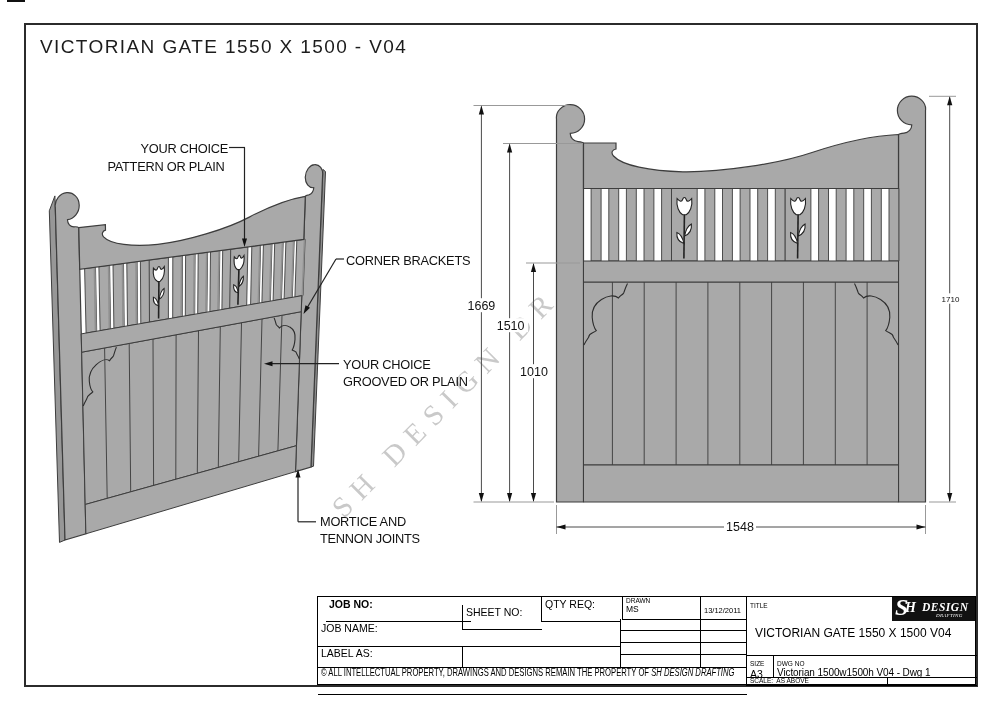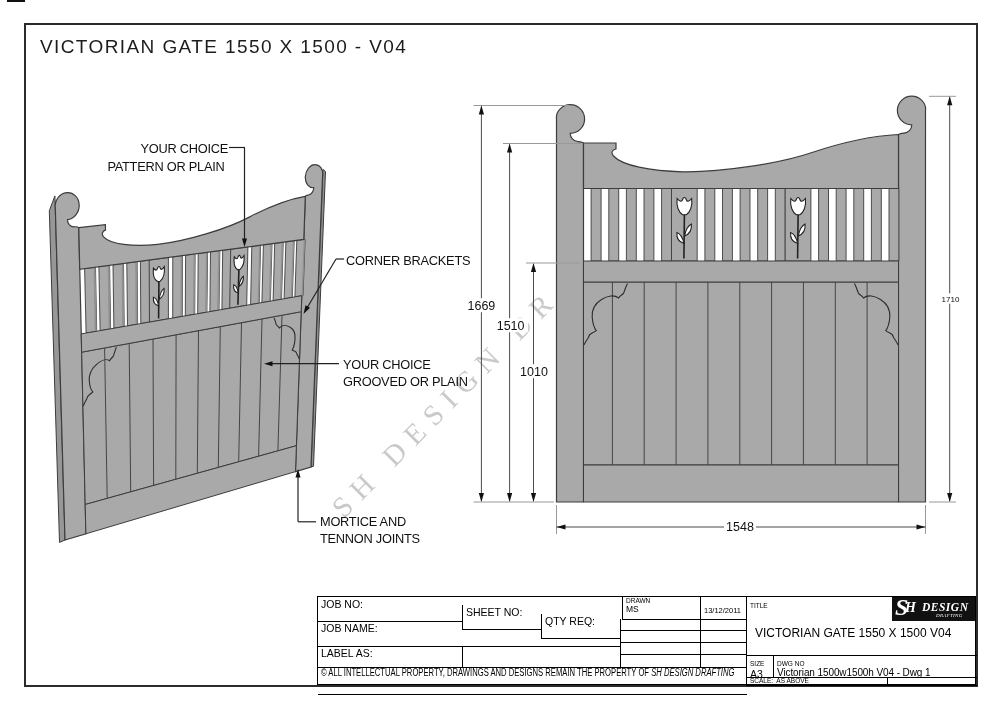--- a/index.html
+++ b/index.html
@@ -175,23 +175,23 @@
 <text x="343" y="386" font-size="12.8" letter-spacing="-0.25" fill="#111">GROOVED OR PLAIN</text>
 <line x1="339" y1="363.7" x2="271" y2="363.7" stroke="#222" stroke-width="1.2"></line>
 <path d="M264 363.7 L272.5 361.2 L272.5 366.2 Z" fill="#111"></path>
 <text x="320" y="525.5" font-size="12.8" letter-spacing="-0.25" fill="#111">MORTICE AND</text>
 <text x="320" y="543" font-size="12.8" letter-spacing="-0.25" fill="#111">TENNON JOINTS</text>
 <line x1="298" y1="476" x2="298" y2="521.8" stroke="#222" stroke-width="1.2"></line>
 <line x1="298" y1="521.8" x2="316" y2="521.8" stroke="#222" stroke-width="1.2"></line>
 <path d="M298 469 L295.5 477.5 L300.5 477.5 Z" fill="#111"></path>
 </svg>
 <div id="tb">
-  <div class="cell nl" style="left:0;top:0;width:145px;height:25px;">JOB NO:</div>
+  <div class="cell nl" style="left:8px;top:0;width:145px;height:25px;font-weight:bold;">JOB NO:</div>
   <div class="cell" style="left:144px;top:0;width:80px;height:25px;margin-top:8px;">SHEET NO:</div>
-  <div class="cell" style="left:223px;top:17px;width:79px;height:25px;">QTY REQ:</div>
+  <div class="cell" style="left:223px;top:0;width:79px;height:25px;">QTY REQ:</div>
   <div class="cell nl" style="left:0;top:49px;width:145px;height:22px;">LABEL AS:</div>
   <div class="cell" style="left:0;top:24px;width:303px;height:26px;border-left:none;">JOB NAME:</div>
   <div class="cell" style="left:144px;top:49px;width:159px;height:22px;"></div>
   <div class="cell" style="left:304px;top:0;width:80px;height:23px;">
         <span class="tiny" style="line-height:1.05;display:block;">DRAWN</span>
         <span style="font-size:8.5px;line-height:1;display:block;">MS</span>
       </div>
   <div class="cell" style="left:382px;top:0;width:46px;height:23px;padding-top:9px;font-size:7.5px;">13/12/2011</div>
   <div class="cell" style="left:302px;top:22px;width:81px;height:12px;"></div>
   <div class="cell" style="left:382px;top:22px;width:46px;height:12px;"></div>

